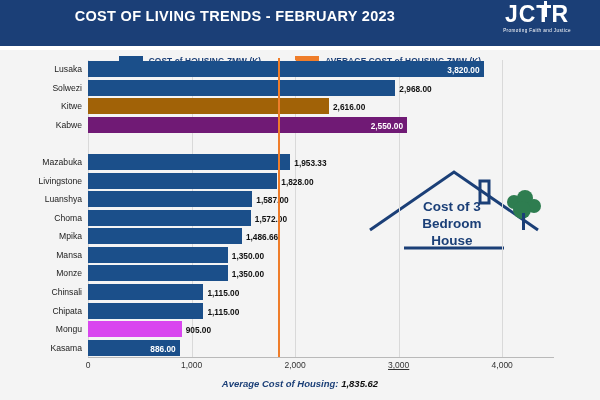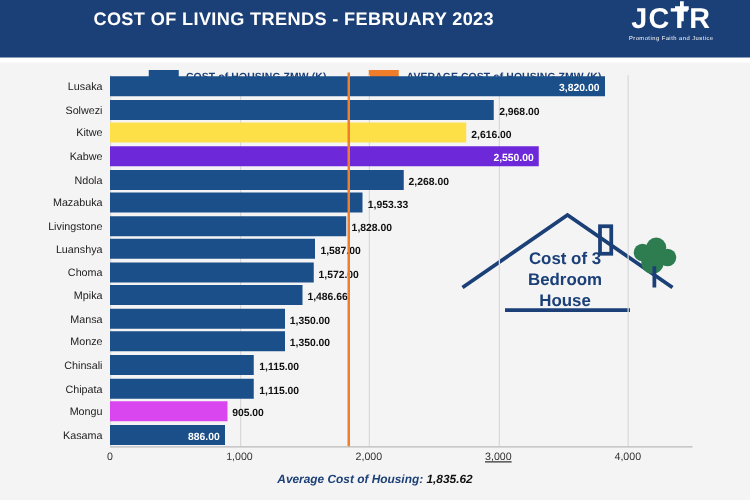--- a/index.html
+++ b/index.html
@@ -301,34 +301,28 @@
         </div>
       </div>
       <div class="row" style="top: 18.8438px; width: 466px;">
         <div class="cat-label">Solwezi</div>
         <div class="bar" style="width: 307.353px; background: rgb(27, 79, 138);">
           <span class="bar-value outside">2,968.00</span>
         </div>
       </div>
       <div class="row" style="top: 37.4062px; width: 466px;">
         <div class="cat-label">Kitwe</div>
-        <div class="bar" style="width: 285px; background: #fde047;">
+        <div class="bar" style="width: 241px; background: #a16207;">
           <span class="bar-value outside">2,616.00</span>
         </div>
       </div>
       <div class="row" style="top: 55.9688px; width: 466px;">
         <div class="cat-label">Kabwe</div>
-        <div class="bar" style="width: 319px; background: #6d28d9; padding-left: 24px;">
+        <div class="bar" style="width: 319px; background: #701a75;">
           <span class="bar-value inside">2,550.00</span>
-        </div>
-      </div>
-      <div class="row" style="top: 74.5312px; width: 466px;">
-        <div class="cat-label">Ndola</div>
-        <div class="bar" style="width: 234.864px; background: rgb(27, 79, 138);">
-          <span class="bar-value outside">2,268.00</span>
         </div>
       </div>
       <div class="row" style="top: 93.0938px; width: 466px;">
         <div class="cat-label">Mazabuka</div>
         <div class="bar" style="width: 202.278px; background: rgb(27, 79, 138);">
           <span class="bar-value outside">1,953.33</span>
         </div>
       </div>
       <div class="row" style="top: 111.656px; width: 466px;">
         <div class="cat-label">Livingstone</div>

